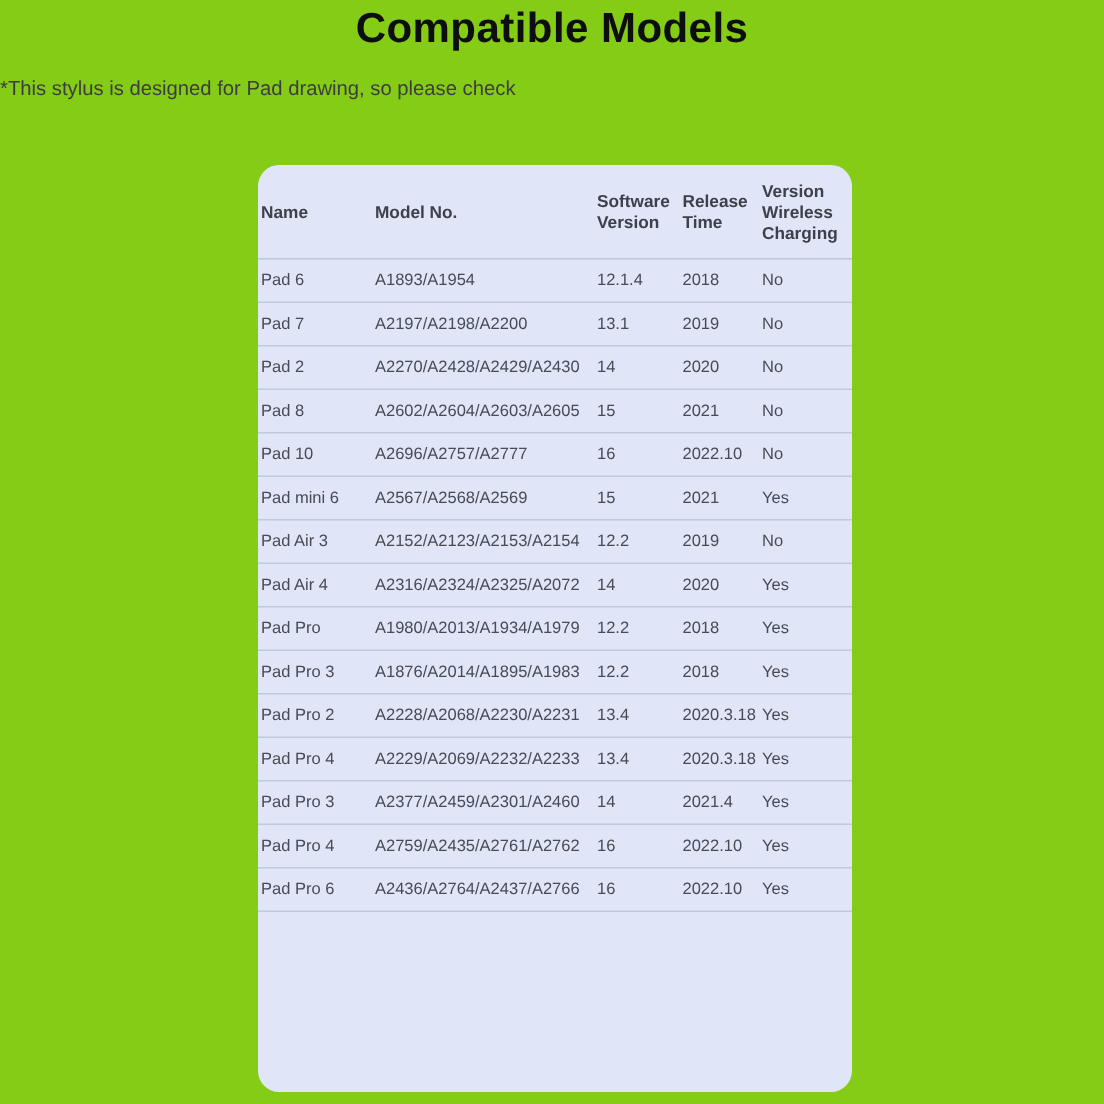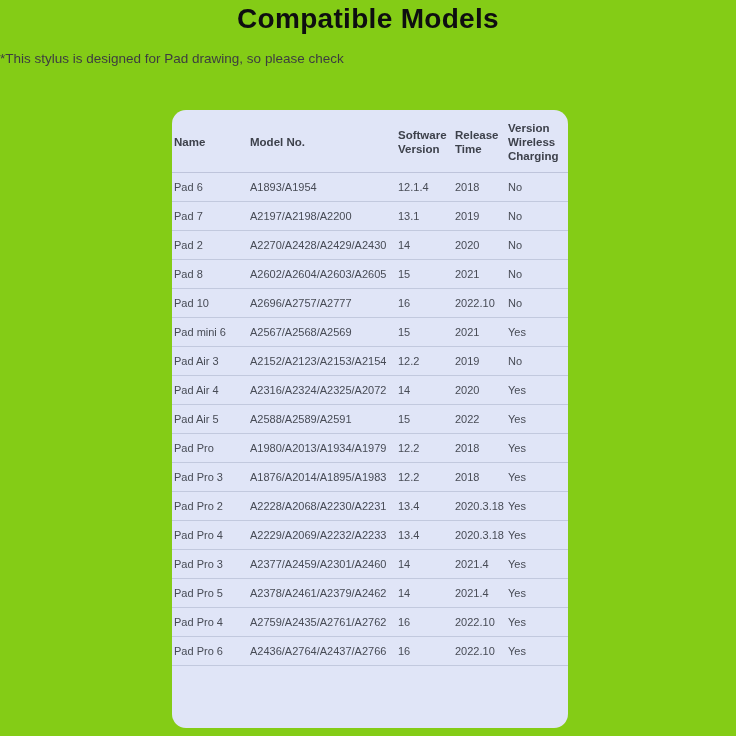--- a/index.html
+++ b/index.html
@@ -157,27 +157,20 @@
   </tr>
 
   <tr>
     <td>Pad Air 4</td>
     <td>A2316/A2324/A2325/A2072</td>
     <td>14</td>
     <td>2020</td>
     <td>Yes</td>
   </tr>
 
-  <tr>
-    <td>Pad Air 5</td>
-    <td>A2588/A2589/A2591</td>
-    <td>15</td>
-    <td>2022</td>
-    <td>Yes</td>
-  </tr>
 
   <tr>
     <td>Pad Pro</td>
     <td>A1980/A2013/A1934/A1979</td>
     <td>12.2</td>
     <td>2018</td>
     <td>Yes</td>
   </tr>
 
   <tr>
@@ -205,27 +198,20 @@
   </tr>
 
   <tr>
     <td>Pad Pro 3</td>
     <td>A2377/A2459/A2301/A2460</td>
     <td>14</td>
     <td>2021.4</td>
     <td>Yes</td>
   </tr>
 
-  <tr>
-    <td>Pad Pro 5</td>
-    <td>A2378/A2461/A2379/A2462</td>
-    <td>14</td>
-    <td>2021.4</td>
-    <td>Yes</td>
-  </tr>
 
   <tr>
     <td>Pad Pro 4</td>
     <td>A2759/A2435/A2761/A2762</td>
     <td>16</td>
     <td>2022.10</td>
     <td>Yes</td>
   </tr>
 
   <tr>

